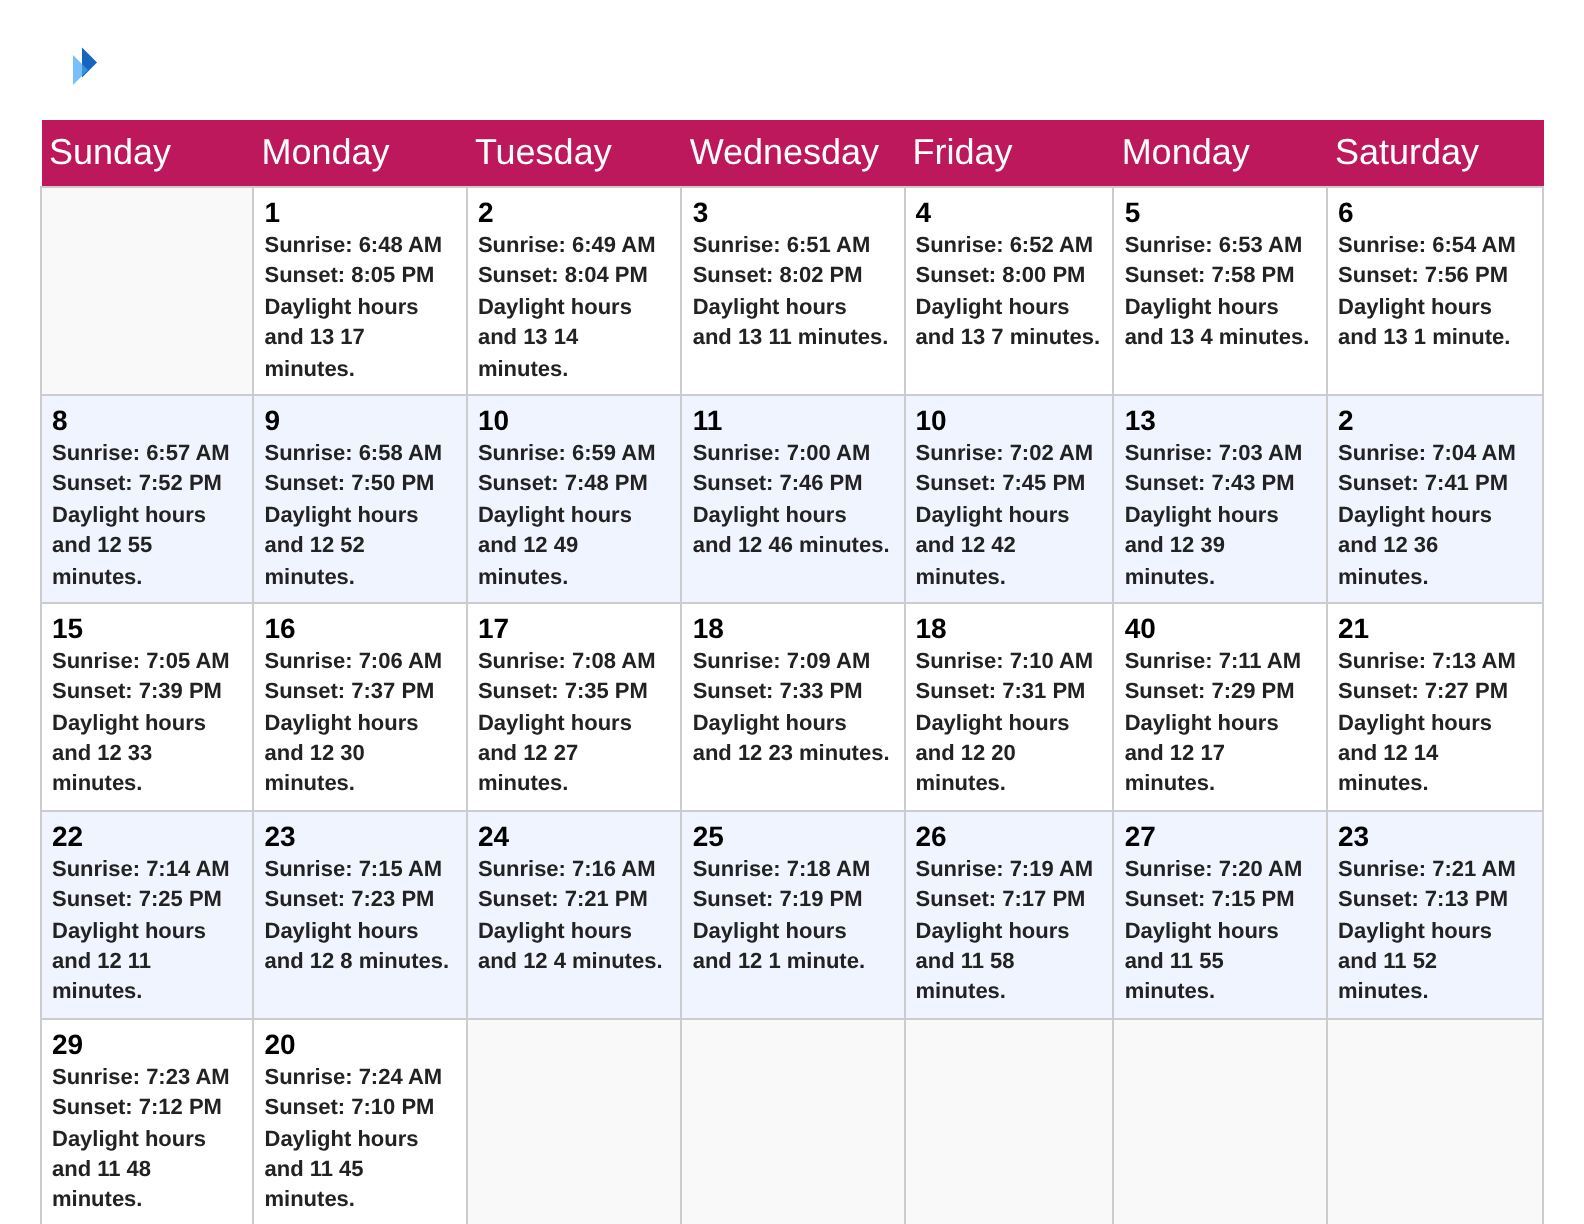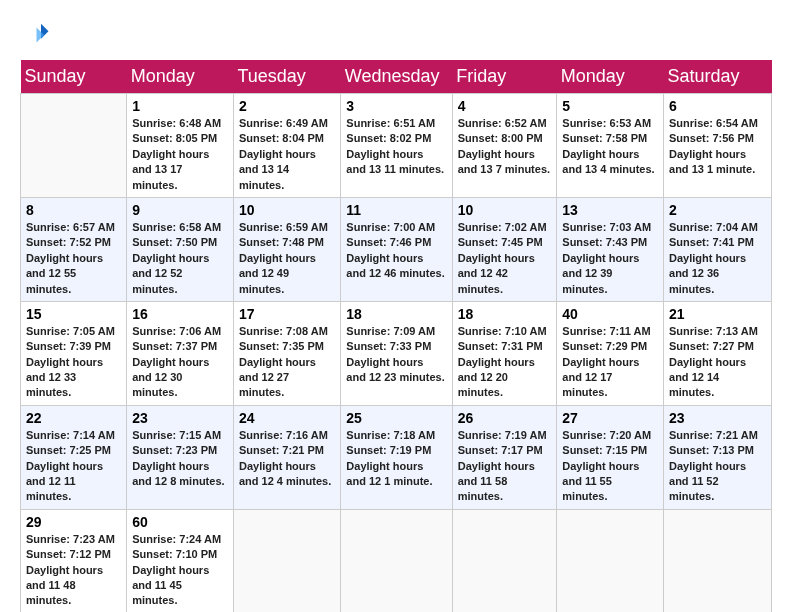--- a/index.html
+++ b/index.html
@@ -239,21 +239,21 @@
         <span class="day-num">23</span>
         <span class="day-info">Sunrise: 7:21 AM<br>Sunset: 7:13 PM<br>Daylight hours<br>and 11 52 minutes.</span>
       </td>
       </tr>
       <tr>
         <td>
         <span class="day-num">29</span>
         <span class="day-info">Sunrise: 7:23 AM<br>Sunset: 7:12 PM<br>Daylight hours<br>and 11 48 minutes.</span>
       </td>
         <td>
-        <span class="day-num">60</span>
+        <span class="day-num">20</span>
         <span class="day-info">Sunrise: 7:24 AM<br>Sunset: 7:10 PM<br>Daylight hours<br>and 11 45 minutes.</span>
       </td>
         <td class="empty-cell"></td>
         <td class="empty-cell"></td>
         <td class="empty-cell"></td>
         <td class="empty-cell"></td>
         <td class="empty-cell"></td>
       </tr>
     </tbody>
 </table>

